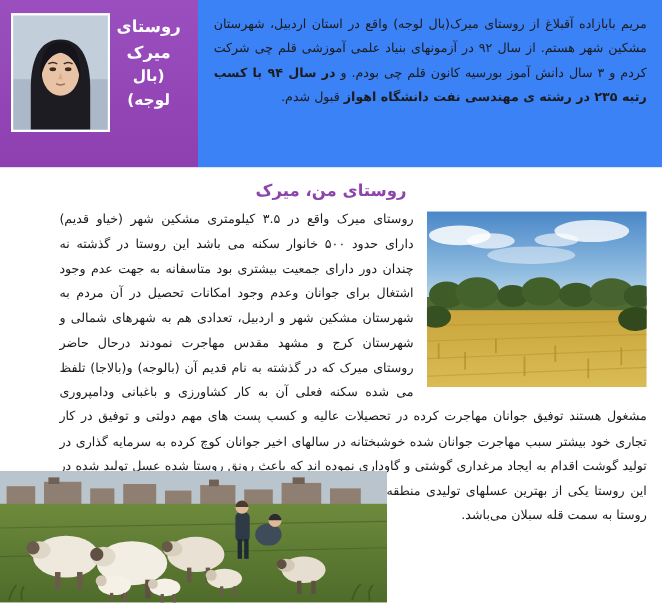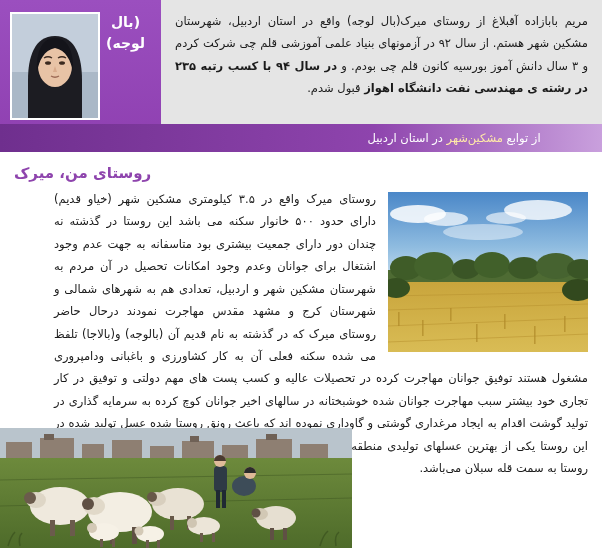--- a/index.html
+++ b/index.html
@@ -22,21 +22,21 @@
     height: 152px;
     box-sizing: border-box;
     display: flex;
     flex-direction: row;
     align-items: stretch;
   }
 
   .bio-block {
     flex: 1 1 auto;
     padding: 10px 14px 8px 14px;
-    background: #e5e5e5;
+    background: #3b82f6;
     box-sizing: border-box;
   }
 
   .bio-text {
     font-size: 11.5px;
     line-height: 1.95;
     color: #1b1b1b;
     text-align: justify;
     text-align-last: right;
     direction: rtl;
@@ -122,21 +122,21 @@
     color: #ffe9a8;
     text-decoration: none;
   }
 
   
   .section-heading {
     color: #8e44ad;
     font-size: 15px;
     font-weight: bold;
     padding: 12px 14px 6px 14px;
-    text-align: left;
+    text-align: center;
   }
 
   
   .article {
     position: relative;
     padding: 0 14px 0 14px;
     box-sizing: border-box;
     margin-left: 40px;
   }
 
@@ -181,20 +181,21 @@
 <body>
 
 <div class="profile-card">
 
   <div class="bio-block">
     <div class="bio-text"><span>مریم بابازاده آقبلاغ از روستای میرک(بال لوجه) واقع در استان اردبیل، شهرستان مشکین شهر هستم. از سال ۹۲ در آزمونهای بنیاد علمی آموزشی قلم چی شرکت کردم و ۳ سال دانش آموز بورسیه کانون قلم چی بودم. و </span><span class="bold">در سال ۹۴ با کسب رتبه ۲۳۵ در رشته ی مهندسی نفت دانشگاه اهواز</span><span> قبول شدم.</span></div>
   </div>
 
   <div class="name-panel">
     <div class="texts">
+      <div class="village-title">روستای میرک</div>
       <div class="village-sub">(بال لوجه)</div>
     </div>
 
     <div class="photo-frame">
       <svg viewBox="0 0 86 104" preserveAspectRatio="xMidYMid slice" aria-hidden="true">
         <rect x="0" y="0" width="86" height="104" fill="#c3cedb"></rect>
         <rect x="0" y="58" width="86" height="46" fill="#aab8c7"></rect>
 
         <path d="M43 22 C22 22 16 44 16 66 L16 104 L70 104 L70 66 C70 44 64 22 43 22 Z" fill="#1c1c22"></path>
 
@@ -205,23 +206,20 @@
         <path d="M32 44 Q36 41.5 40 44" stroke="#3b2a20" stroke-width="1.4" fill="none"></path>
         <path d="M46 44 Q50 41.5 54 44" stroke="#3b2a20" stroke-width="1.4" fill="none"></path>
         <path d="M39 62 Q43 64.5 47 62" stroke="#9c6a55" stroke-width="1.3" fill="none"></path>
         <path d="M43 52 L41 58 L45 58 Z" fill="#d9ab8c"></path>
 
         <path d="M43 24 C28 24 24 42 25 58 C27 47 32 36 43 34 C54 36 59 47 61 58 C62 42 58 24 43 24 Z" fill="#14141a"></path>
       </svg>
     </div>
   </div>
 
-  <div class="caption-bar">
-    <div class="caption-inner"><span>از توابع </span><a class="link" href="#">مشکین‌شهر</a><span> در استان اردبیل</span></div>
-  </div>
 </div>
 
 <div class="section-heading">روستای من، میرک</div>
 
 <div class="article">
 
   <div class="img-landscape">
     <svg viewBox="0 0 200 160" preserveAspectRatio="xMidYMid slice" aria-hidden="true">
       <defs>
         <linearGradient id="sky" x1="0" y1="0" x2="0" y2="1">

